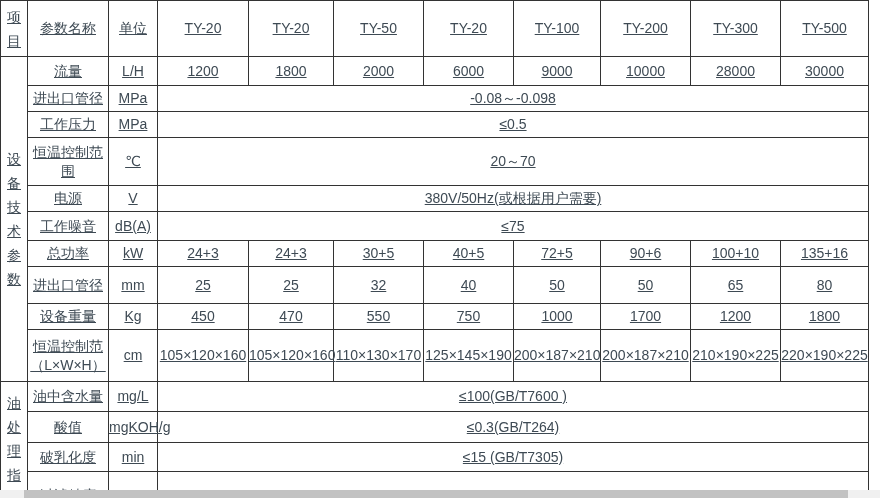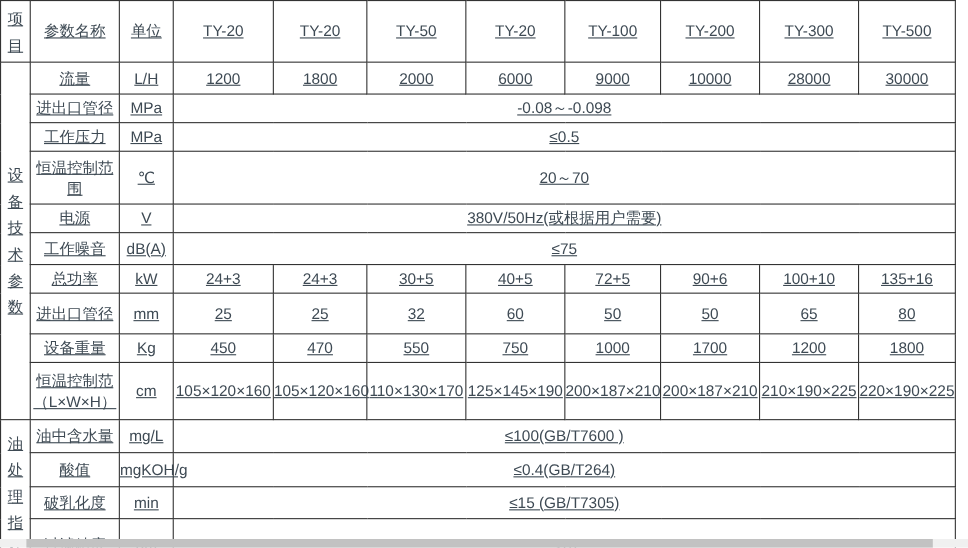--- a/index.html
+++ b/index.html
@@ -159,21 +159,21 @@
     <td>100+10</td>
     <td>135+16</td>
   </tr>
 
   <tr style="height:37px">
     <td class="pname">进出口管径</td>
     <td>mm</td>
     <td>25</td>
     <td>25</td>
     <td>32</td>
-    <td>60</td>
+    <td>40</td>
     <td>50</td>
     <td>50</td>
     <td>65</td>
     <td>80</td>
   </tr>
 
   <tr style="height:26px">
     <td class="pname">设备重量</td>
     <td>Kg</td>
     <td>450</td>
@@ -205,21 +205,21 @@
           <div class="vlabel">油处理指标</div>
         </td>
     <td class="pname">油中含水量</td>
     <td>mg/L</td>
     <td colspan="8">≤100(GB/T7600 )</td>
   </tr>
 
   <tr style="height:31px">
     <td class="pname">酸值</td>
     <td class="small-unit">mgKOH/g</td>
-    <td colspan="8">≤0.4(GB/T264)</td>
+    <td colspan="8">≤0.3(GB/T264)</td>
   </tr>
 
   <tr style="height:29px">
     <td class="pname">破乳化度</td>
     <td>min</td>
     <td colspan="8">≤15 (GB/T7305)</td>
   </tr>
 
   <tr style="height:48px">
     <td class="pname">过滤精度</td>

